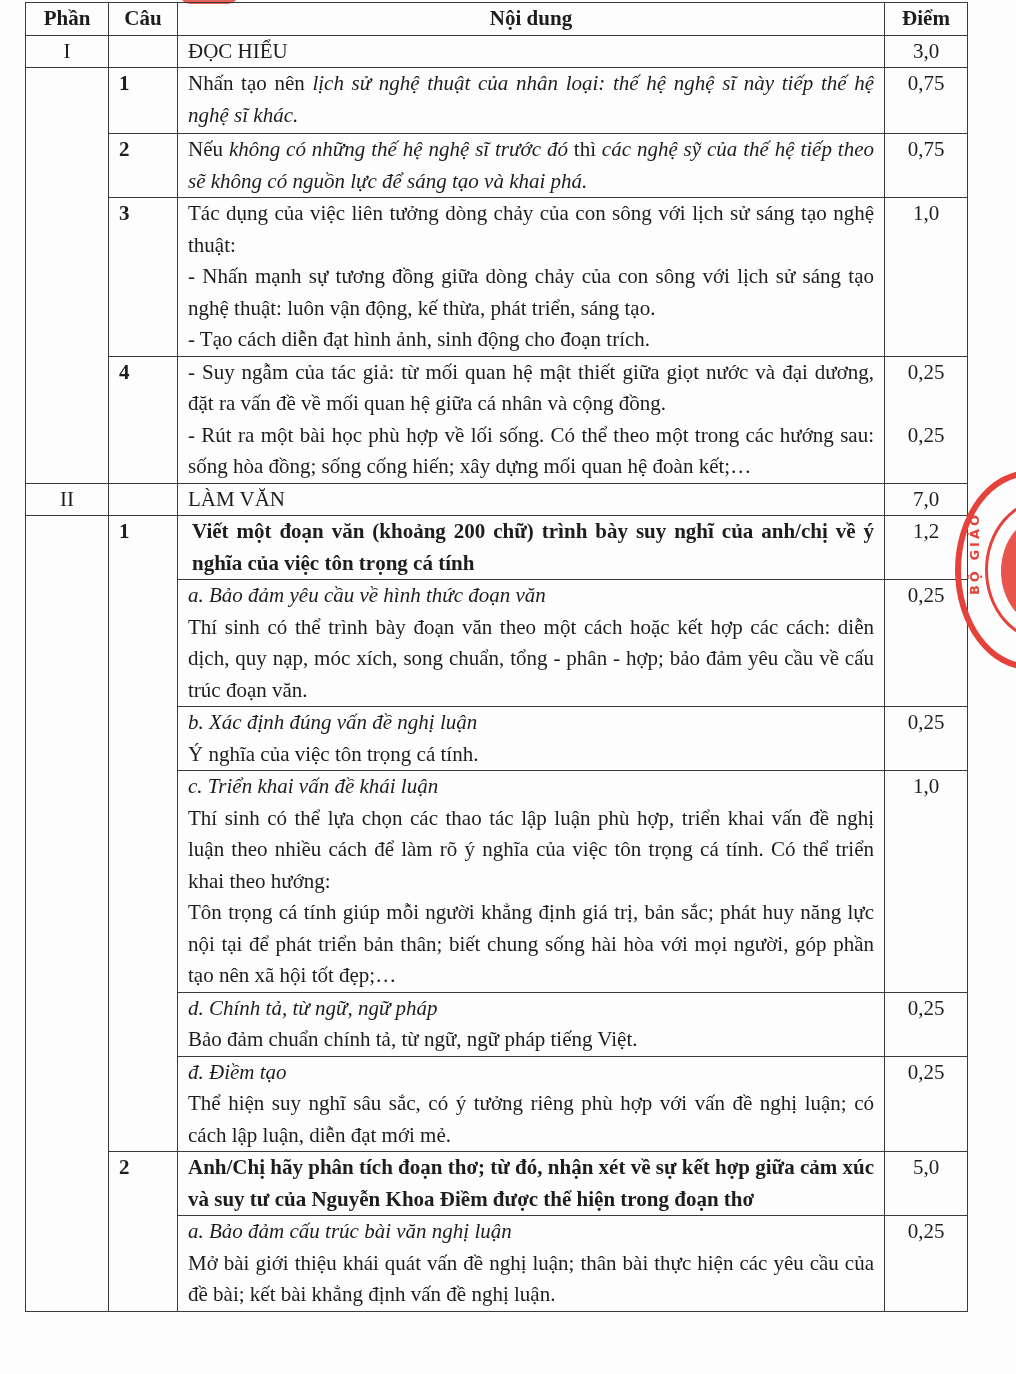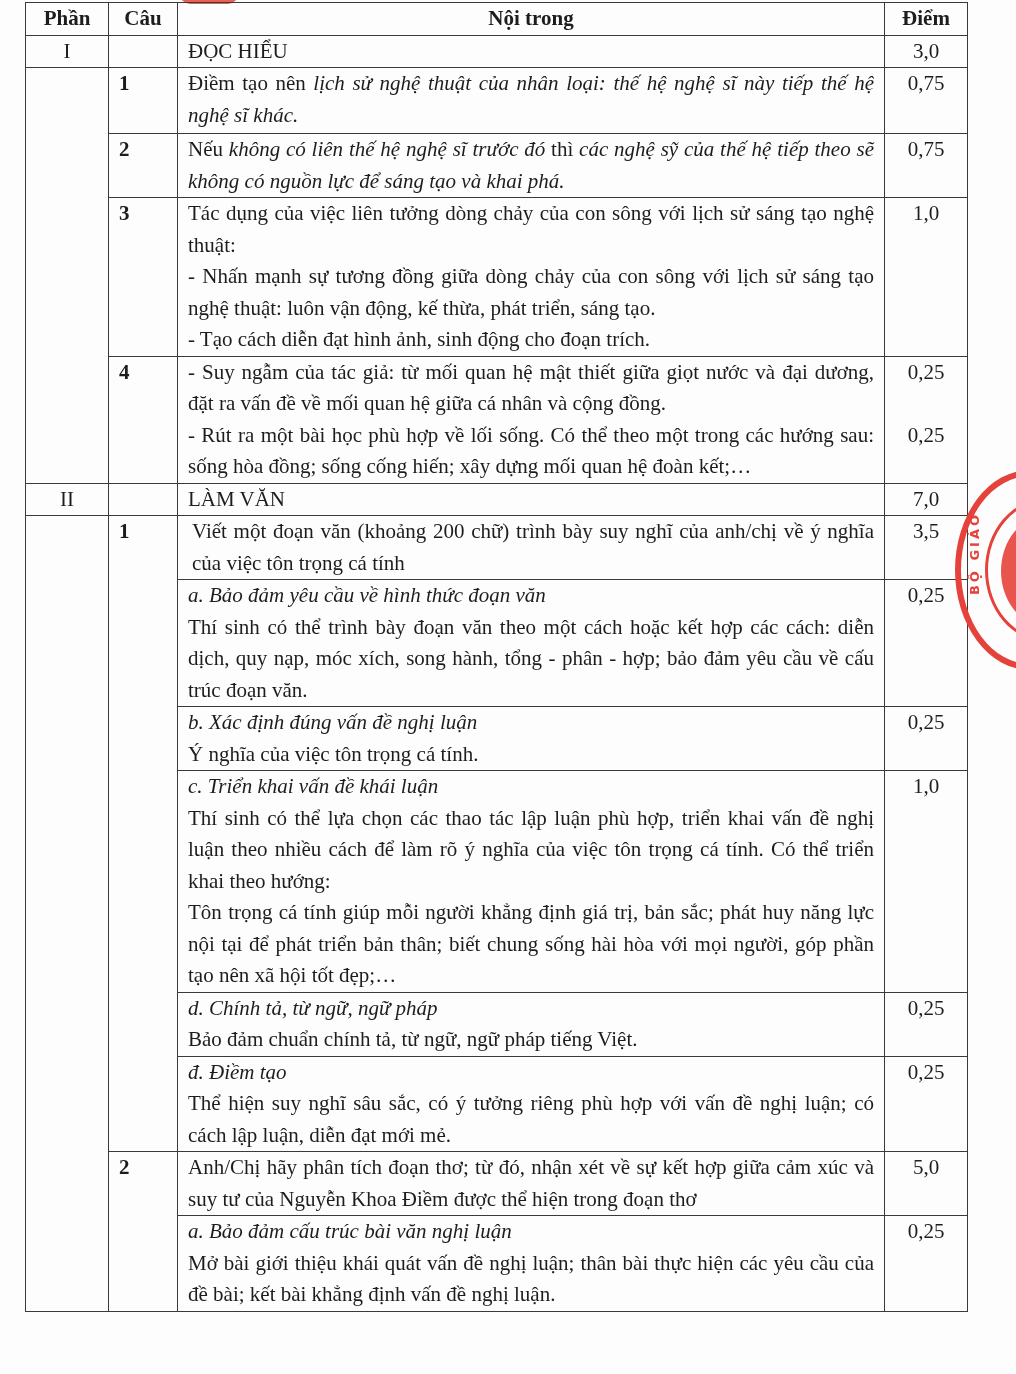--- a/index.html
+++ b/index.html
@@ -38,21 +38,21 @@
   col.c-part { width: 83px; }
   col.c-q { width: 69px; }
   col.c-content { width: 707px; }
   col.c-score { width: 83px; }
   th { font-weight: bold; text-align: center; height: 31px; }
   td.center { text-align: center; }
   td.bold { font-weight: normal; }
   td.q { font-weight: bold; padding-left: 12px; text-align: left; }
   td.content { text-align: justify; padding-top: 1px; padding-bottom: 1px; }
   .i { font-style: italic; }
-  .b { font-weight: normal; }
+  .b { font-weight: bold; }
   .line { display: block; }
   td.score { text-align: center; }
   tr.section td { height: 31px; }
   .score-stack .line { display: block; }
 </style>
 </head>
 <body>
 
 <div class="stamp-top"></div>
 
@@ -60,41 +60,41 @@
   <colgroup>
     <col class="c-part">
       <col class="c-q">
       <col class="c-content">
       <col class="c-score">
   </colgroup>
   <thead>
     <tr>
       <th>Phần</th>
       <th>Câu</th>
-      <th>Nội trong</th>
+      <th>Nội dung</th>
       <th>Điểm</th>
     </tr>
   </thead>
   <tbody>
 
     <tr class="section">
       <td class="center">I</td>
       <td></td>
       <td class="bold">ĐỌC HIỂU</td>
       <td class="score bold">3,0</td>
     </tr>
     <tr style="height:66px">
       <td rowspan="4"></td>
       <td class="q">1</td>
-      <td class="content"><span>Điềm tạo nên </span><span class="i">lịch sử nghệ thuật của nhân loại: thế hệ nghệ sĩ này tiếp thế hệ nghệ sĩ khác.</span></td>
+      <td class="content"><span>Nhấn tạo nên </span><span class="i">lịch sử nghệ thuật của nhân loại: thế hệ nghệ sĩ này tiếp thế hệ nghệ sĩ khác.</span></td>
       <td class="score">0,75</td>
     </tr>
     <tr style="height:63px">
       <td class="q">2</td>
-      <td class="content"><span>Nếu </span><span class="i">không có liên thế hệ nghệ sĩ trước đó</span><span> thì </span><span class="i">các nghệ sỹ của thế hệ tiếp theo sẽ không có nguồn lực để sáng tạo và khai phá.</span></td>
+      <td class="content"><span>Nếu </span><span class="i">không có những thế hệ nghệ sĩ trước đó</span><span> thì </span><span class="i">các nghệ sỹ của thế hệ tiếp theo sẽ không có nguồn lực để sáng tạo và khai phá.</span></td>
       <td class="score">0,75</td>
     </tr>
     <tr>
       <td class="q">3</td>
       <td class="content">
         <span class="line">Tác dụng của việc liên tưởng dòng chảy của con sông với lịch sử sáng tạo nghệ thuật:</span>
         <span class="line">- Nhấn mạnh sự tương đồng giữa dòng chảy của con sông với lịch sử sáng tạo nghệ thuật: luôn vận động, kế thừa, phát triển, sáng tạo.</span>
         <span class="line">- Tạo cách diễn đạt hình ảnh, sinh động cho đoạn trích.</span>
       </td>
       <td class="score">1,0</td>
@@ -115,26 +115,26 @@
       <td class="center">II</td>
       <td></td>
       <td class="bold">LÀM VĂN</td>
       <td class="score bold">7,0</td>
     </tr>
 
     <tr>
       <td rowspan="9"></td>
       <td rowspan="6" class="q">1</td>
       <td class="content b" style="padding-left:14px">Viết một đoạn văn (khoảng 200 chữ) trình bày suy nghĩ của anh/chị về ý nghĩa của việc tôn trọng cá tính</td>
-      <td class="score bold">3,5</td>
+      <td class="score bold">1,2</td>
     </tr>
     <tr>
       <td class="content">
         <span class="line i">a. Bảo đảm yêu cầu về hình thức đoạn văn</span>
-        <span class="line">Thí sinh có thể trình bày đoạn văn theo một cách hoặc kết hợp các cách: diễn dịch, quy nạp, móc xích, song hành, tổng - phân - hợp; bảo đảm yêu cầu về cấu trúc đoạn văn.</span>
+        <span class="line">Thí sinh có thể trình bày đoạn văn theo một cách hoặc kết hợp các cách: diễn dịch, quy nạp, móc xích, song chuẩn, tổng - phân - hợp; bảo đảm yêu cầu về cấu trúc đoạn văn.</span>
       </td>
       <td class="score">0,25</td>
     </tr>
     <tr>
       <td class="content">
         <span class="line i">b. Xác định đúng vấn đề nghị luận</span>
         <span class="line">Ý nghĩa của việc tôn trọng cá tính.</span>
       </td>
       <td class="score">0,25</td>
     </tr>

